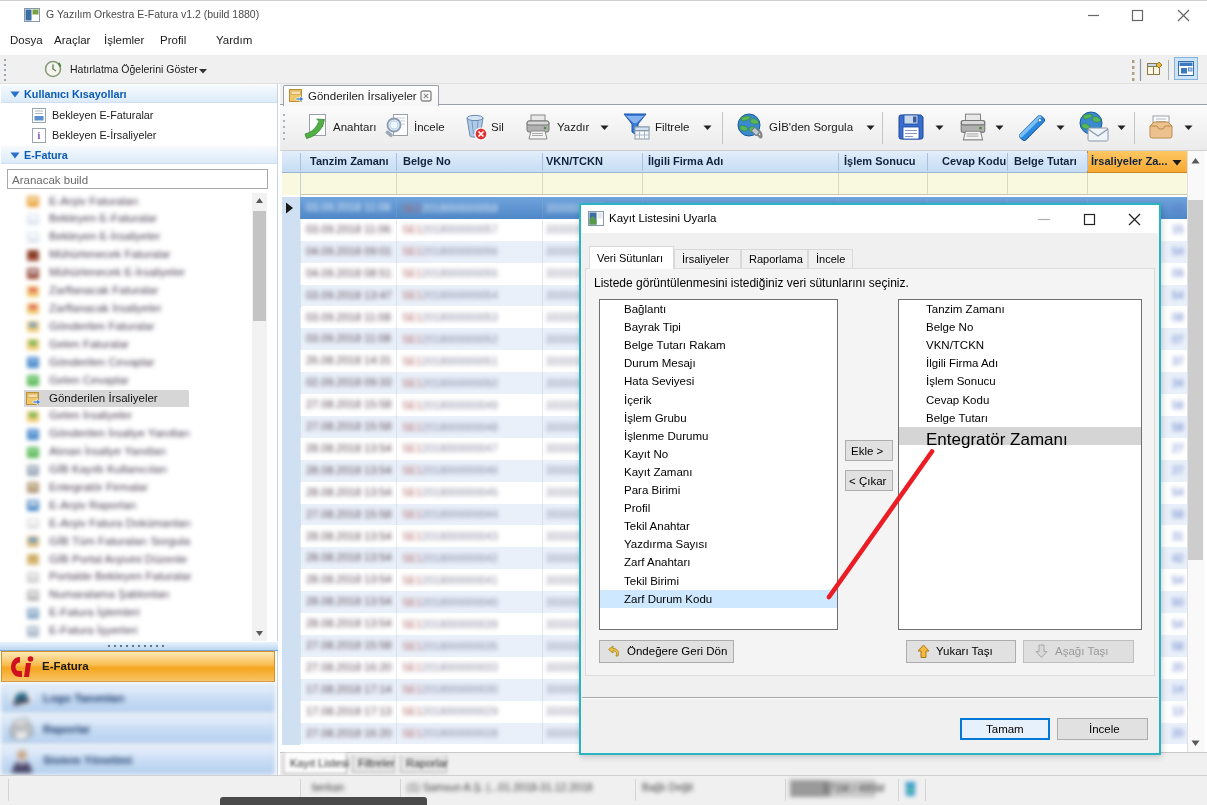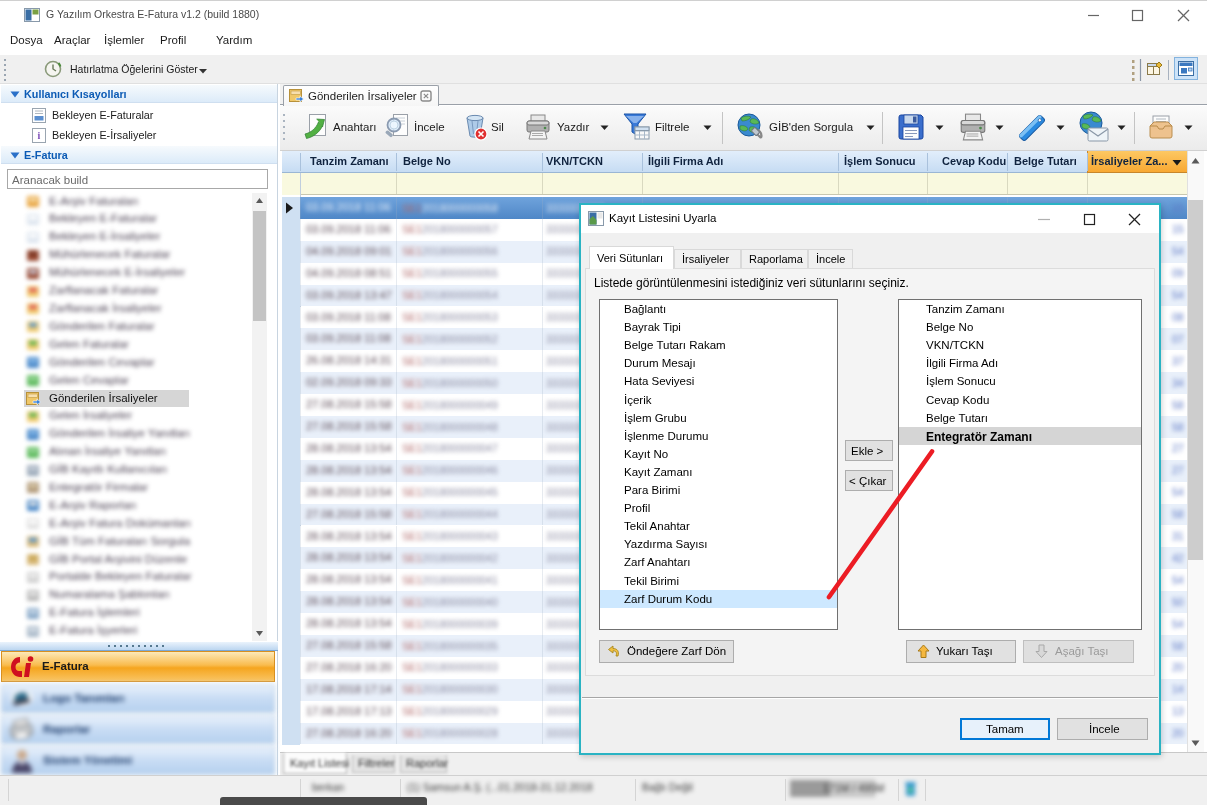--- a/index.html
+++ b/index.html
@@ -952,27 +952,27 @@
 <div class="abs" style="left:600px;top:590.1px;width:237px;height:18px;background:#cde8ff;z-index:3;"></div>
 <div class="abs" style="left:624px;top:592.6px;font-size:11.5px;color:#000;z-index:4;">Zarf Durum Kodu</div>
 <div class="abs" style="left:926px;top:303.0px;font-size:11.5px;color:#000;z-index:4;">Tanzim Zamanı</div>
 <div class="abs" style="left:926px;top:321.1px;font-size:11.5px;color:#000;z-index:4;">Belge No</div>
 <div class="abs" style="left:926px;top:339.2px;font-size:11.5px;color:#000;z-index:4;">VKN/TCKN</div>
 <div class="abs" style="left:926px;top:357.3px;font-size:11.5px;color:#000;z-index:4;">İlgili Firma Adı</div>
 <div class="abs" style="left:926px;top:375.4px;font-size:11.5px;color:#000;z-index:4;">İşlem Sonucu</div>
 <div class="abs" style="left:926px;top:393.5px;font-size:11.5px;color:#000;z-index:4;">Cevap Kodu</div>
 <div class="abs" style="left:926px;top:411.6px;font-size:11.5px;color:#000;z-index:4;">Belge Tutarı</div>
 <div class="abs" style="left:899px;top:427.2px;width:242px;height:18px;background:#d5d5d5;z-index:3;"></div>
-<div class="abs" style="left:926px;top:429.7px;font-size:12px;color:#000;z-index:4;font-weight:bold;">Entegratör Zamanı</div>
+<div class="abs" style="left:926px;top:429.7px;font-size:17px;color:#000;z-index:4;">Entegratör Zamanı</div>
 <div class="abs" style="left:845px;top:440px;width:48px;height:21px;background:#e1e1e1;border:1px solid #adadad;z-index:4;"></div>
 <div class="abs" style="left:851px;top:445px;font-size:11.5px;color:#000;z-index:5;">Ekle &gt;</div>
 <div class="abs" style="left:845px;top:470px;width:48px;height:21px;background:#e1e1e1;border:1px solid #adadad;z-index:4;"></div>
 <div class="abs" style="left:849px;top:475px;font-size:11.5px;color:#000;z-index:5;">&lt; Çıkar</div>
 <div class="abs" style="left:599px;top:640px;width:135px;height:23px;background:#e1e1e1;border:1px solid #adadad;z-index:4;"></div>
-<div class="abs" style="left:627px;top:645px;font-size:11.5px;color:#000;z-index:5;">Öndeğere Zarf Dön</div>
+<div class="abs" style="left:627px;top:645px;font-size:11.5px;color:#000;z-index:5;">Öndeğere Geri Dön</div>
 <svg class="abs" style="left:607px;top:645px;z-index:5" width="14" height="13" viewBox="0 0 14 13">
 <path d="M11 11 C12.5 6 10 3.5 6 3.5 L6 1 L1.5 4.5 L6 8 L6 5.8 C8.8 5.8 10.3 7.5 9 11 Z" fill="#f0c040" stroke="#a88820" stroke-width="0.9"></path>
 </svg>
 <div class="abs" style="left:906px;top:640px;width:110px;height:23px;background:#e1e1e1;border:1px solid #adadad;z-index:4;"></div>
 <div class="abs" style="left:936px;top:645px;font-size:11.5px;color:#000;z-index:5;">Yukarı Taşı</div>
 <svg class="abs" style="left:917px;top:644px;z-index:5" width="13" height="15" viewBox="0 0 13 15">
 <path d="M6.5 1 L12 7 L9 7 L9 13.5 L4 13.5 L4 7 L1 7 Z" fill="#f5b840" stroke="#a87a18" stroke-width="1"></path>
 </svg>
 <div class="abs" style="left:1023px;top:640px;width:111px;height:23px;background:#dfdfdf;border:1px solid #bfbfbf;z-index:4;"></div>
 <div class="abs" style="left:1055px;top:645px;font-size:11.5px;color:#9a9a9a;z-index:5;">Aşağı Taşı</div>

